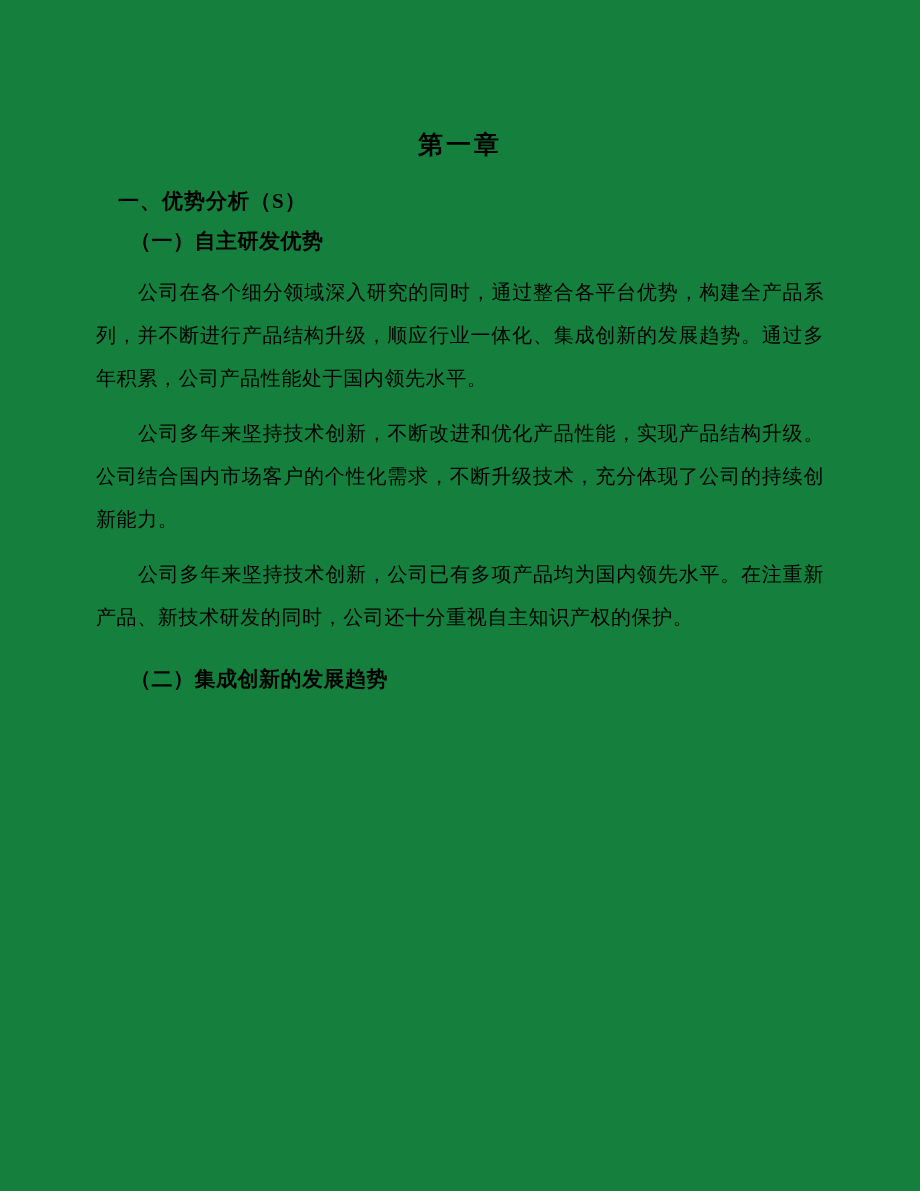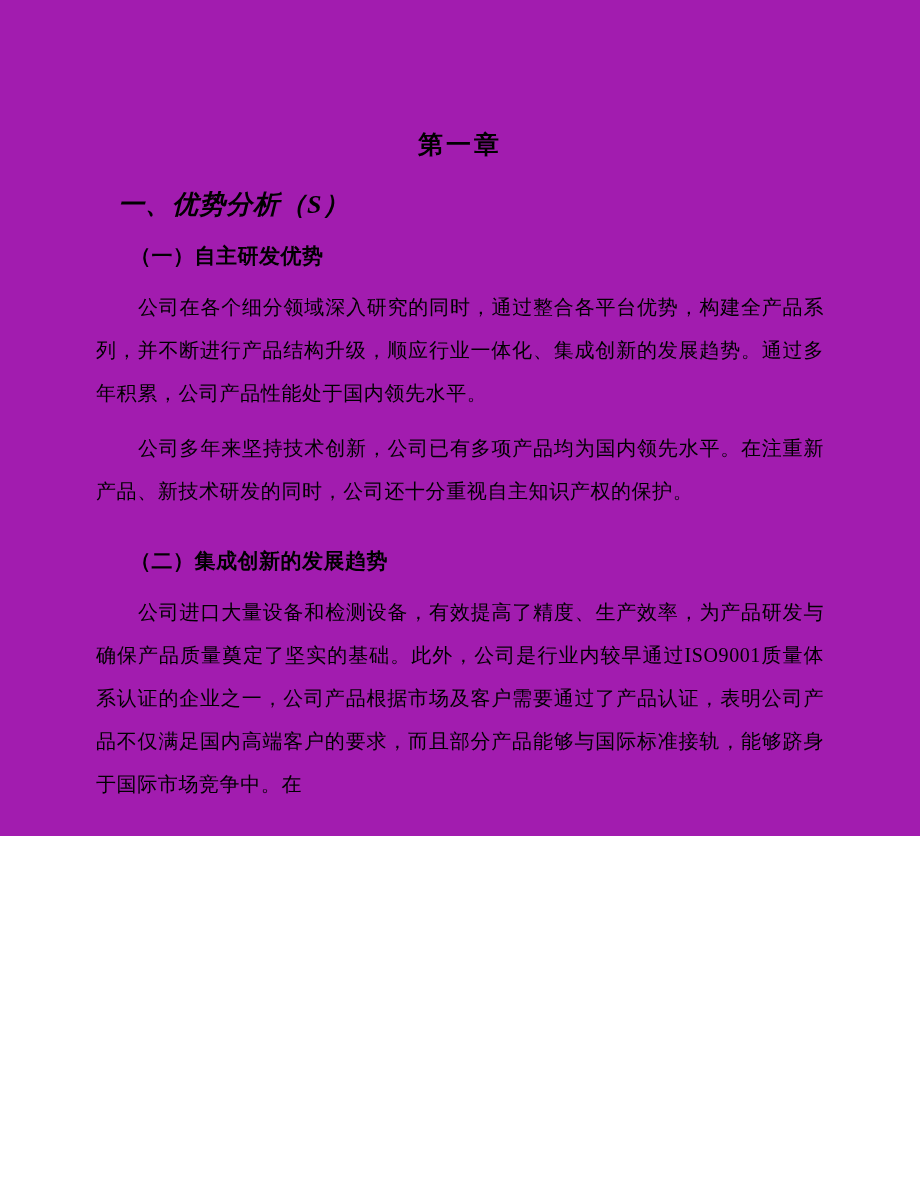--- a/index.html
+++ b/index.html
@@ -2,22 +2,22 @@
 <html><head>
 <meta charset="utf-8">
 <style>
   html, body {
     margin: 0;
     padding: 0;
     background: #ffffff;
   }
   .page {
     width: 920px;
-    height: 836px;
-    background: #a21caf;
+    height: 1191px;
+    background: #15803d;
     position: relative;
     box-sizing: border-box;
     padding: 16px;
     overflow: hidden;
     font-family: "Liberation Serif", "DejaVu Serif", serif;
     color: #000000;
   }
   .content {
     position: absolute;
     left: 96px;
@@ -26,30 +26,29 @@
   }
   .chapter-title {
     text-align: center;
     font-size: 25px;
     font-weight: bold;
     letter-spacing: 3px;
     margin: 0 0 26px 0;
     font-family: "Liberation Serif", "DejaVu Serif", serif;
   }
   .heading-1 {
-    font-size: 26px;
+    font-size: 21px;
     font-weight: bold;
-    margin: 0 0 20px 0;
+    margin: 0 0 12px 0;
     text-indent: 22px;
     letter-spacing: 1px;
-    font-style: italic;
   }
   .heading-2 {
     font-size: 21px;
-    margin: 12px 0 16px 0;
+    margin: 4px 0 16px 0;
     text-indent: 34px;
     letter-spacing: 0.5px;
   }
   .para {
     font-size: 20px;
     line-height: 43px;
     margin: 0 0 12px 0;
     text-indent: 42px;
     text-align: justify;
     text-justify: inter-ideograph;
@@ -66,22 +65,22 @@
 <div class="page">
   <div class="content">
 
     <h1 class="chapter-title">第一章</h1>
 
     <h2 class="heading-1">一、优势分析（S）</h2>
 
     <h3 class="heading-2">（一）自主研发优势</h3>
 
     <p class="para">公司在各个细分领域深入研究的同时，通过整合各平台优势，构建全产品系列，并不断进行产品结构升级，顺应行业一体化、集成创新的发展趋势。通过多年积累，公司产品性能处于国内领先水平。</p>
+    <p class="para">公司多年来坚持技术创新，不断改进和优化产品性能，实现产品结构升级。公司结合国内市场客户的个性化需求，不断升级技术，充分体现了公司的持续创新能力。</p>
     <p class="para">公司多年来坚持技术创新，公司已有多项产品均为国内领先水平。在注重新产品、新技术研发的同时，公司还十分重视自主知识产权的保护。</p>
 
     <div class="spacer-sm"></div>
 
     <h3 class="heading-2">（二）集成创新的发展趋势</h3>
 
-    <p class="para">公司进口大量设备和检测设备，有效提高了精度、生产效率，为产品研发与确保产品质量奠定了坚实的基础。此外，公司是行业内较早通过ISO9001质量体系认证的企业之一，公司产品根据市场及客户需要通过了产品认证，表明公司产品不仅满足国内高端客户的要求，而且部分产品能够与国际标准接轨，能够跻身于国际市场竞争中。在</p>
 
   </div>
 </div>
 
 </body></html>

